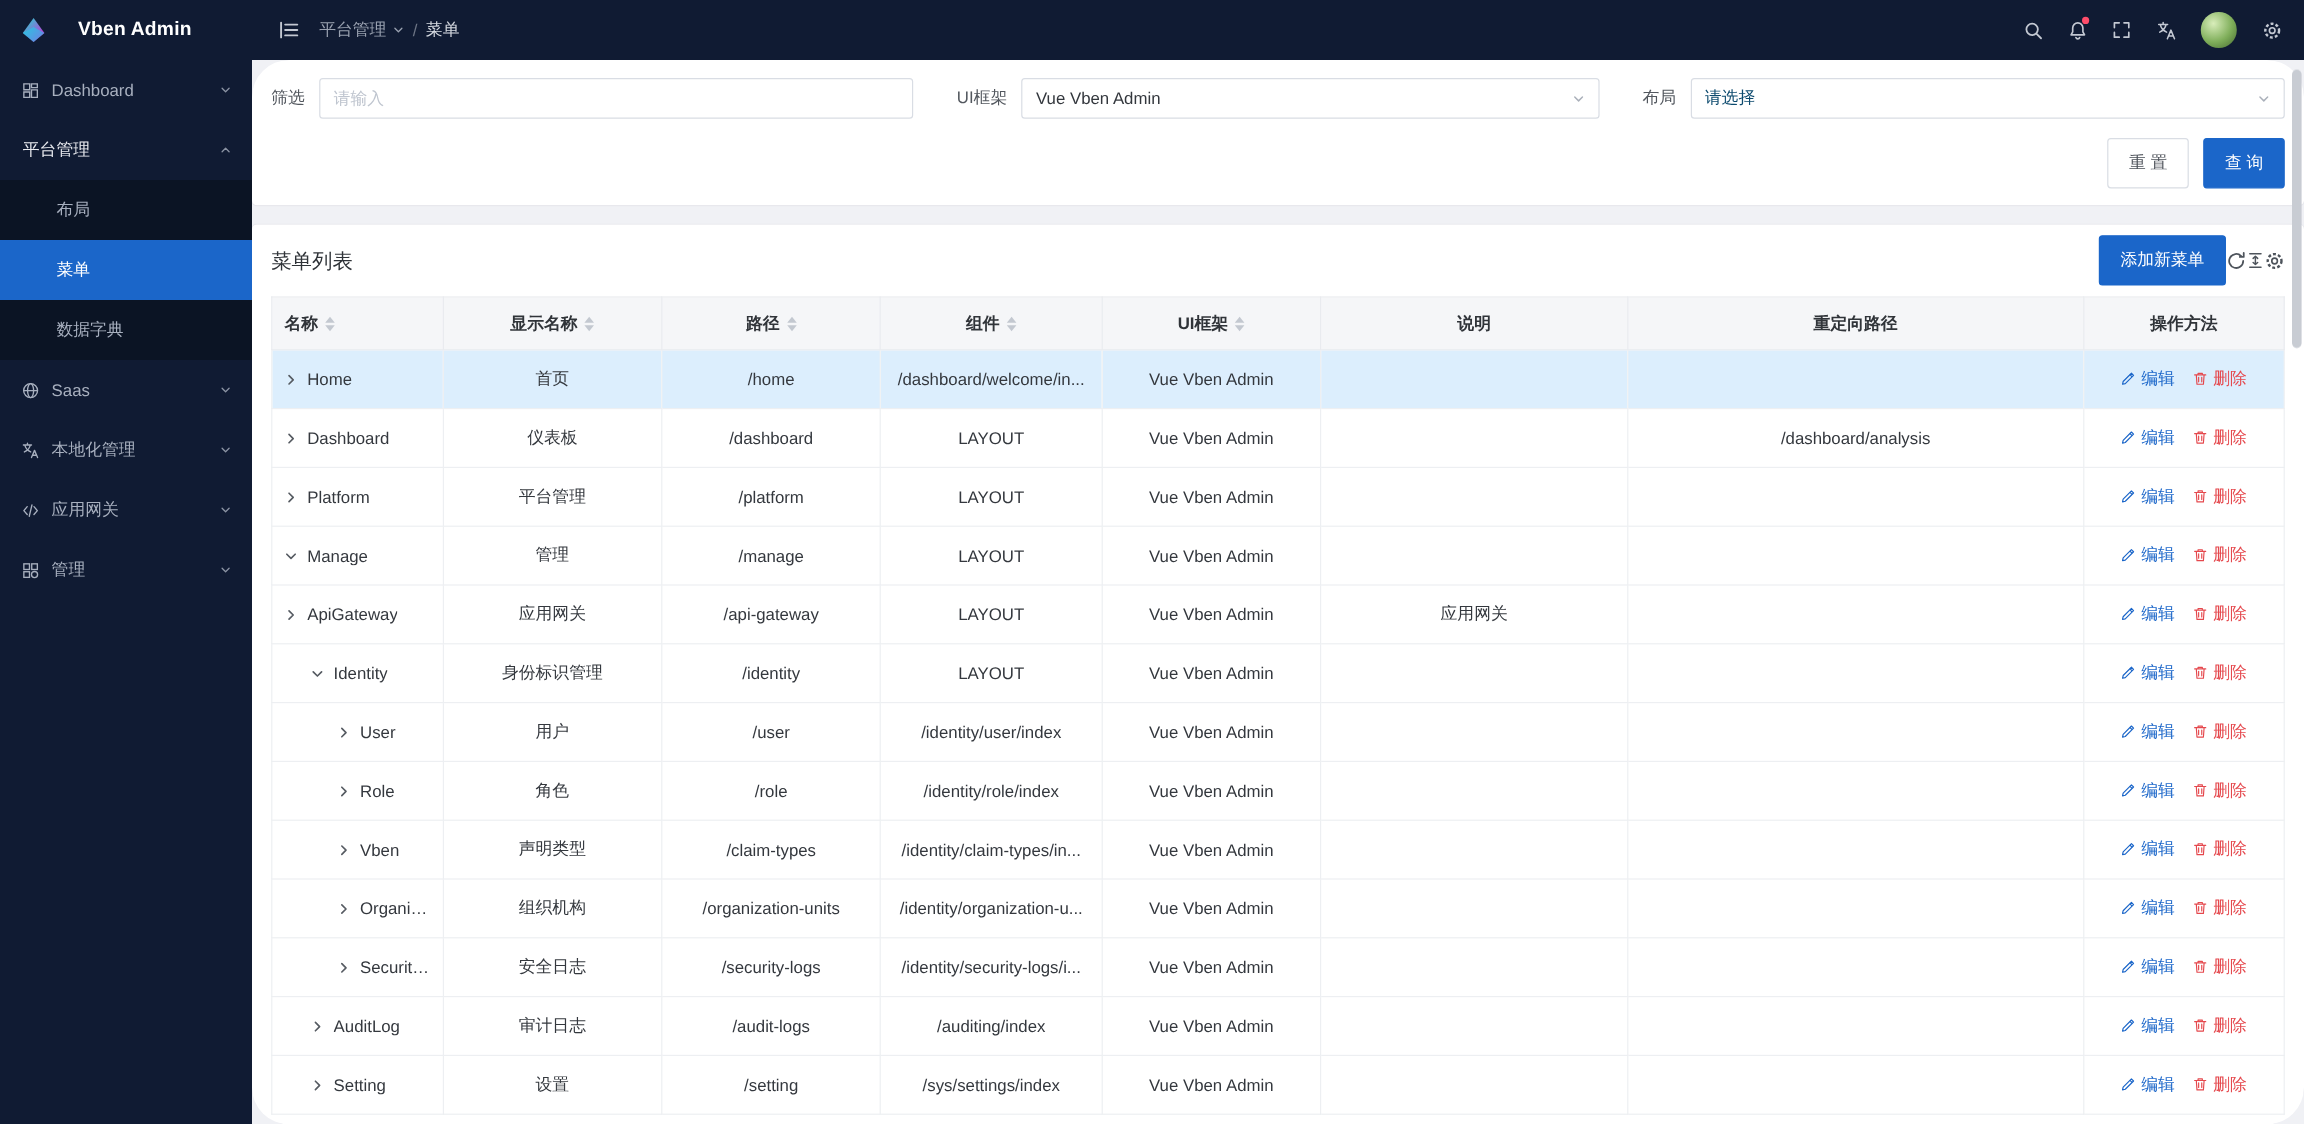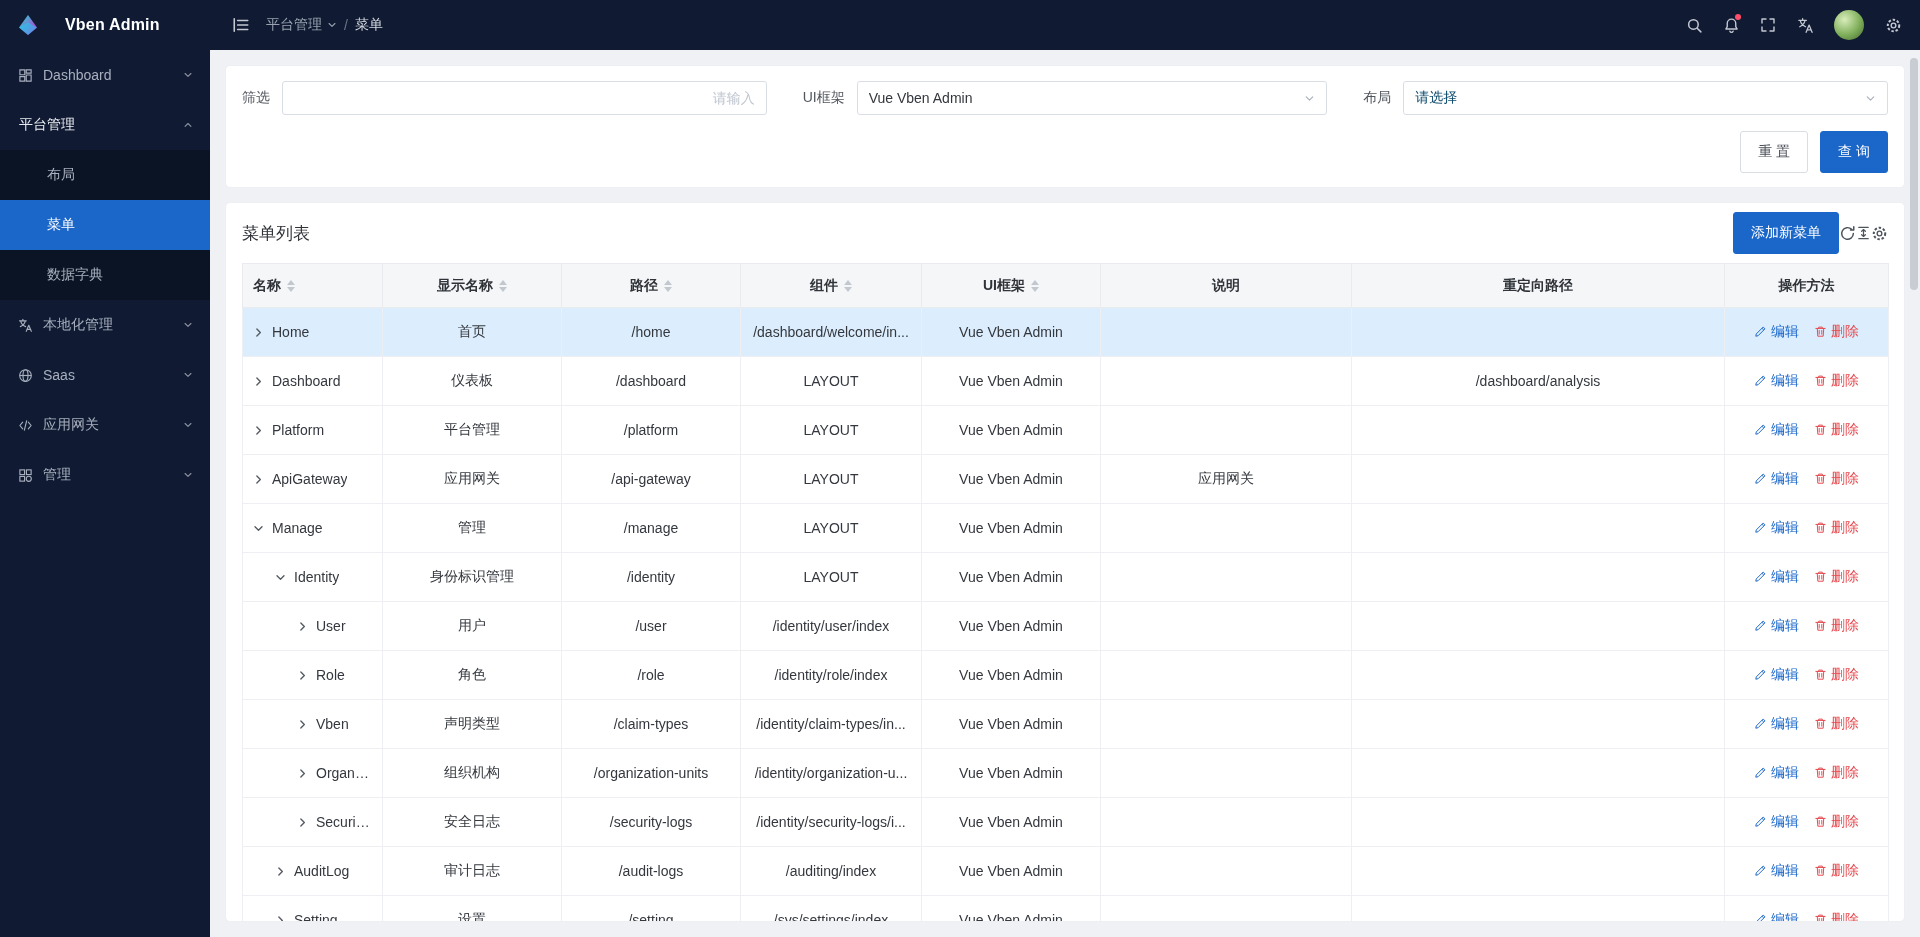--- a/index.html
+++ b/index.html
@@ -29,28 +29,28 @@
   .breadcrumb{display:flex;align-items:center;margin-left:8px;font-size:14px;gap:7px;}
   .bc-parent{display:flex;align-items:center;gap:5px;color:#99a1b0;cursor:pointer;}
   .bc-sep{color:#6d7585;}
   .bc-current{color:#d6dae1;}
   .topbar-right{margin-left:auto;display:flex;align-items:center;gap:3px;}
   .bell-dot{position:absolute;top:6px;right:7px;width:6px;height:6px;border-radius:50%;background:#ff4d6a;}
   .avatar{width:30px;height:30px;border-radius:50%;margin:0 9px;cursor:pointer;
           background:radial-gradient(circle at 35% 32%,#d8edba,#7fae5a 55%,#44682f);}
 
   
-  .content{flex:1;padding:16px;display:flex;flex-direction:column;overflow:hidden;border-radius:31px;}
+  .content{flex:1;display:flex;flex-direction:column;overflow:hidden;border-radius:31px;}
   .card{background:#fff;border-radius:4px;box-shadow:0 0 1px rgba(20,30,50,.08);}
   .filter-card{padding:15px 16px 14px;margin-bottom:16px;}
   .filter-row{display:flex;}
   .field{flex:1;display:flex;align-items:center;min-width:0;}
   .field + .field{margin-left:36px;}
   .field-label{font-size:14px;color:#52575e;margin-right:12px;white-space:nowrap;}
-  .control{flex:1;height:34px;border:1px solid #d9dde4;border-radius:3px;display:flex;align-items:center;padding:0 11px;font-size:14px;color:#33373d;background:#fff;min-width:0;text-align:right;}
+  .control{flex:1;height:34px;border:1px solid #d9dde4;border-radius:3px;display:flex;align-items:center;padding:0 11px;font-size:14px;color:#33373d;background:#fff;min-width:0;}
   input.control{outline:none;font-family:inherit;}
   input.control::placeholder{color:#bfc5cf;}
   .select{cursor:pointer;justify-content:space-between;}
   .select .select-value{overflow:hidden;white-space:nowrap;}
   .select.placeholder .select-value{color:#0c4a6e;}
   .select-arrow{color:#aab0ba;display:flex;margin-left:8px;flex-shrink:0;}
   .filter-actions{display:flex;justify-content:flex-end;gap:12px;margin-top:16px;}
   .btn{height:42px;padding:0 17px;border-radius:3px;font-size:14px;border:1px solid #d9dde4;background:#fff;color:#4a4f57;cursor:pointer;font-family:inherit;white-space:nowrap;}
   .btn.primary{background:var(--primary,#1b66c9);border-color:var(--primary,#1b66c9);color:#fff;}
 
@@ -131,39 +131,39 @@
           <div class="nav-item active">
             <span class="nav-label">菜单</span>
           </div>
           <div class="nav-item">
             <span class="nav-label">数据字典</span>
           </div>
         </div>
         <div class="nav-item">
           <span class="nav-icon">
             <svg width="15" height="15" viewBox="0 0 16 16">
-              <path d="M1.6 3h7.2M5.2 1.4V3M2.8 3c.6 2.7 2.5 5 5.3 6.2M7.8 3C7.2 5.7 5.3 8 2.5 9.2M8.8 14.2l2.7-6.4 2.7 6.4M9.7 12.1h3.6" fill="none" stroke="currentColor" stroke-width="1.2" stroke-linecap="round" stroke-linejoin="round"></path>
-            </svg>
-          </span>
-          <span class="nav-label">本地化管理</span>
+              <circle cx="8" cy="8" r="6.2" fill="none" stroke="currentColor" stroke-width="1.2"></circle>
+              <ellipse cx="8" cy="8" rx="2.7" ry="6.2" fill="none" stroke="currentColor" stroke-width="1.2"></ellipse>
+              <path d="M1.8 8h12.4" stroke="currentColor" stroke-width="1.2"></path>
+            </svg>
+          </span>
+          <span class="nav-label">Saas</span>
           <span class="nav-chev">
             <svg width="10" height="10" viewBox="0 0 12 12">
               <path d="M2.5 4.2 6 7.7l3.5-3.5" fill="none" stroke="currentColor" stroke-width="1.3" stroke-linecap="round" stroke-linejoin="round"></path>
             </svg>
           </span>
         </div>
         <div class="nav-item">
           <span class="nav-icon">
             <svg width="15" height="15" viewBox="0 0 16 16">
-              <circle cx="8" cy="8" r="6.2" fill="none" stroke="currentColor" stroke-width="1.2"></circle>
-              <ellipse cx="8" cy="8" rx="2.7" ry="6.2" fill="none" stroke="currentColor" stroke-width="1.2"></ellipse>
-              <path d="M1.8 8h12.4" stroke="currentColor" stroke-width="1.2"></path>
-            </svg>
-          </span>
-          <span class="nav-label">Saas</span>
+              <path d="M1.6 3h7.2M5.2 1.4V3M2.8 3c.6 2.7 2.5 5 5.3 6.2M7.8 3C7.2 5.7 5.3 8 2.5 9.2M8.8 14.2l2.7-6.4 2.7 6.4M9.7 12.1h3.6" fill="none" stroke="currentColor" stroke-width="1.2" stroke-linecap="round" stroke-linejoin="round"></path>
+            </svg>
+          </span>
+          <span class="nav-label">本地化管理</span>
           <span class="nav-chev">
             <svg width="10" height="10" viewBox="0 0 12 12">
               <path d="M2.5 4.2 6 7.7l3.5-3.5" fill="none" stroke="currentColor" stroke-width="1.3" stroke-linecap="round" stroke-linejoin="round"></path>
             </svg>
           </span>
         </div>
         <div class="nav-item">
           <span class="nav-icon">
             <svg width="15" height="15" viewBox="0 0 16 16">
               <path d="M5 4.5 2 8l3 3.5M11 4.5 14 8l-3 3.5M9.2 3 6.8 13" fill="none" stroke="currentColor" stroke-width="1.2" stroke-linecap="round" stroke-linejoin="round"></path>
@@ -488,20 +488,54 @@
                       <svg width="13" height="13" viewBox="0 0 16 16">
                         <path d="M2.3 4.2h11.4M5.8 4.2V2.6h4.4v1.6M4 4.2l.7 9.6h6.6l.7-9.6M6.4 6.7v4.6M9.6 6.7v4.6" fill="none" stroke="currentColor" stroke-width="1.2" stroke-linecap="round" stroke-linejoin="round"></path>
                       </svg>
                     </span>
                     <span>删除</span>
                   </a></td>
               </tr>
               <tr>
                 <td class="cell-name">
                   <div class="name-wrap" style="padding-left: 0px;">
+                    <span class="expand-caret open">
+                      <svg width="11" height="11" viewBox="0 0 12 12">
+                        <path d="M4.2 2.2 8 6l-3.8 3.8" fill="none" stroke="currentColor" stroke-width="1.5" stroke-linecap="round" stroke-linejoin="round"></path>
+                      </svg>
+                    </span>
+                    <span class="nm">Manage</span>
+                  </div>
+                </td>
+                <td>管理</td>
+                <td>/manage</td>
+                <td>LAYOUT</td>
+                <td>Vue Vben Admin</td>
+                <td></td>
+                <td></td>
+                <td class="cell-actions"><a class="link edit">
+                    <span style="display:flex;">
+                      <svg width="13" height="13" viewBox="0 0 16 16">
+                        <path d="M2.2 13.8 2.8 11 11.3 2.5l2.2 2.2L5 13.2l-2.8.6z" fill="none" stroke="currentColor" stroke-width="1.2" stroke-linejoin="round"></path>
+                        <path d="M9.8 4l2.2 2.2" stroke="currentColor" stroke-width="1.2"></path>
+                      </svg>
+                    </span>
+                    <span>编辑</span>
+                  </a><a class="link delete">
+                    <span style="display:flex;">
+                      <svg width="13" height="13" viewBox="0 0 16 16">
+                        <path d="M2.3 4.2h11.4M5.8 4.2V2.6h4.4v1.6M4 4.2l.7 9.6h6.6l.7-9.6M6.4 6.7v4.6M9.6 6.7v4.6" fill="none" stroke="currentColor" stroke-width="1.2" stroke-linecap="round" stroke-linejoin="round"></path>
+                      </svg>
+                    </span>
+                    <span>删除</span>
+                  </a></td>
+              </tr>
+              <tr>
+                <td class="cell-name">
+                  <div class="name-wrap" style="padding-left: 0px;">
                     <span class="expand-caret">
                       <svg width="11" height="11" viewBox="0 0 12 12">
                         <path d="M4.2 2.2 8 6l-3.8 3.8" fill="none" stroke="currentColor" stroke-width="1.5" stroke-linecap="round" stroke-linejoin="round"></path>
                       </svg>
                     </span>
                     <span class="nm">ApiGateway</span>
                   </div>
                 </td>
                 <td>应用网关</td>
                 <td>/api-gateway</td>
@@ -521,54 +555,20 @@
                     <span style="display:flex;">
                       <svg width="13" height="13" viewBox="0 0 16 16">
                         <path d="M2.3 4.2h11.4M5.8 4.2V2.6h4.4v1.6M4 4.2l.7 9.6h6.6l.7-9.6M6.4 6.7v4.6M9.6 6.7v4.6" fill="none" stroke="currentColor" stroke-width="1.2" stroke-linecap="round" stroke-linejoin="round"></path>
                       </svg>
                     </span>
                     <span>删除</span>
                   </a></td>
               </tr>
               <tr>
                 <td class="cell-name">
-                  <div class="name-wrap" style="padding-left: 0px;">
-                    <span class="expand-caret open">
-                      <svg width="11" height="11" viewBox="0 0 12 12">
-                        <path d="M4.2 2.2 8 6l-3.8 3.8" fill="none" stroke="currentColor" stroke-width="1.5" stroke-linecap="round" stroke-linejoin="round"></path>
-                      </svg>
-                    </span>
-                    <span class="nm">Manage</span>
-                  </div>
-                </td>
-                <td>管理</td>
-                <td>/manage</td>
-                <td>LAYOUT</td>
-                <td>Vue Vben Admin</td>
-                <td></td>
-                <td></td>
-                <td class="cell-actions"><a class="link edit">
-                    <span style="display:flex;">
-                      <svg width="13" height="13" viewBox="0 0 16 16">
-                        <path d="M2.2 13.8 2.8 11 11.3 2.5l2.2 2.2L5 13.2l-2.8.6z" fill="none" stroke="currentColor" stroke-width="1.2" stroke-linejoin="round"></path>
-                        <path d="M9.8 4l2.2 2.2" stroke="currentColor" stroke-width="1.2"></path>
-                      </svg>
-                    </span>
-                    <span>编辑</span>
-                  </a><a class="link delete">
-                    <span style="display:flex;">
-                      <svg width="13" height="13" viewBox="0 0 16 16">
-                        <path d="M2.3 4.2h11.4M5.8 4.2V2.6h4.4v1.6M4 4.2l.7 9.6h6.6l.7-9.6M6.4 6.7v4.6M9.6 6.7v4.6" fill="none" stroke="currentColor" stroke-width="1.2" stroke-linecap="round" stroke-linejoin="round"></path>
-                      </svg>
-                    </span>
-                    <span>删除</span>
-                  </a></td>
-              </tr>
-              <tr>
-                <td class="cell-name">
                   <div class="name-wrap" style="padding-left: 22px;">
                     <span class="expand-caret open">
                       <svg width="11" height="11" viewBox="0 0 12 12">
                         <path d="M4.2 2.2 8 6l-3.8 3.8" fill="none" stroke="currentColor" stroke-width="1.5" stroke-linecap="round" stroke-linejoin="round"></path>
                       </svg>
                     </span>
                     <span class="nm">Identity</span>
                   </div>
                 </td>
                 <td>身份标识管理</td>

